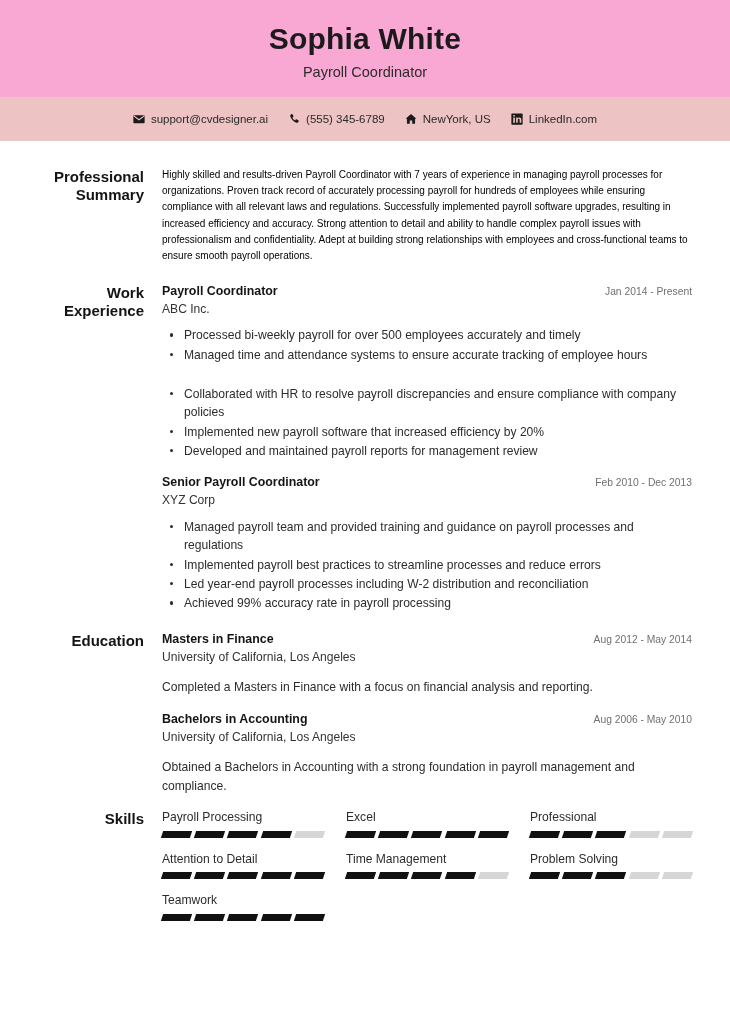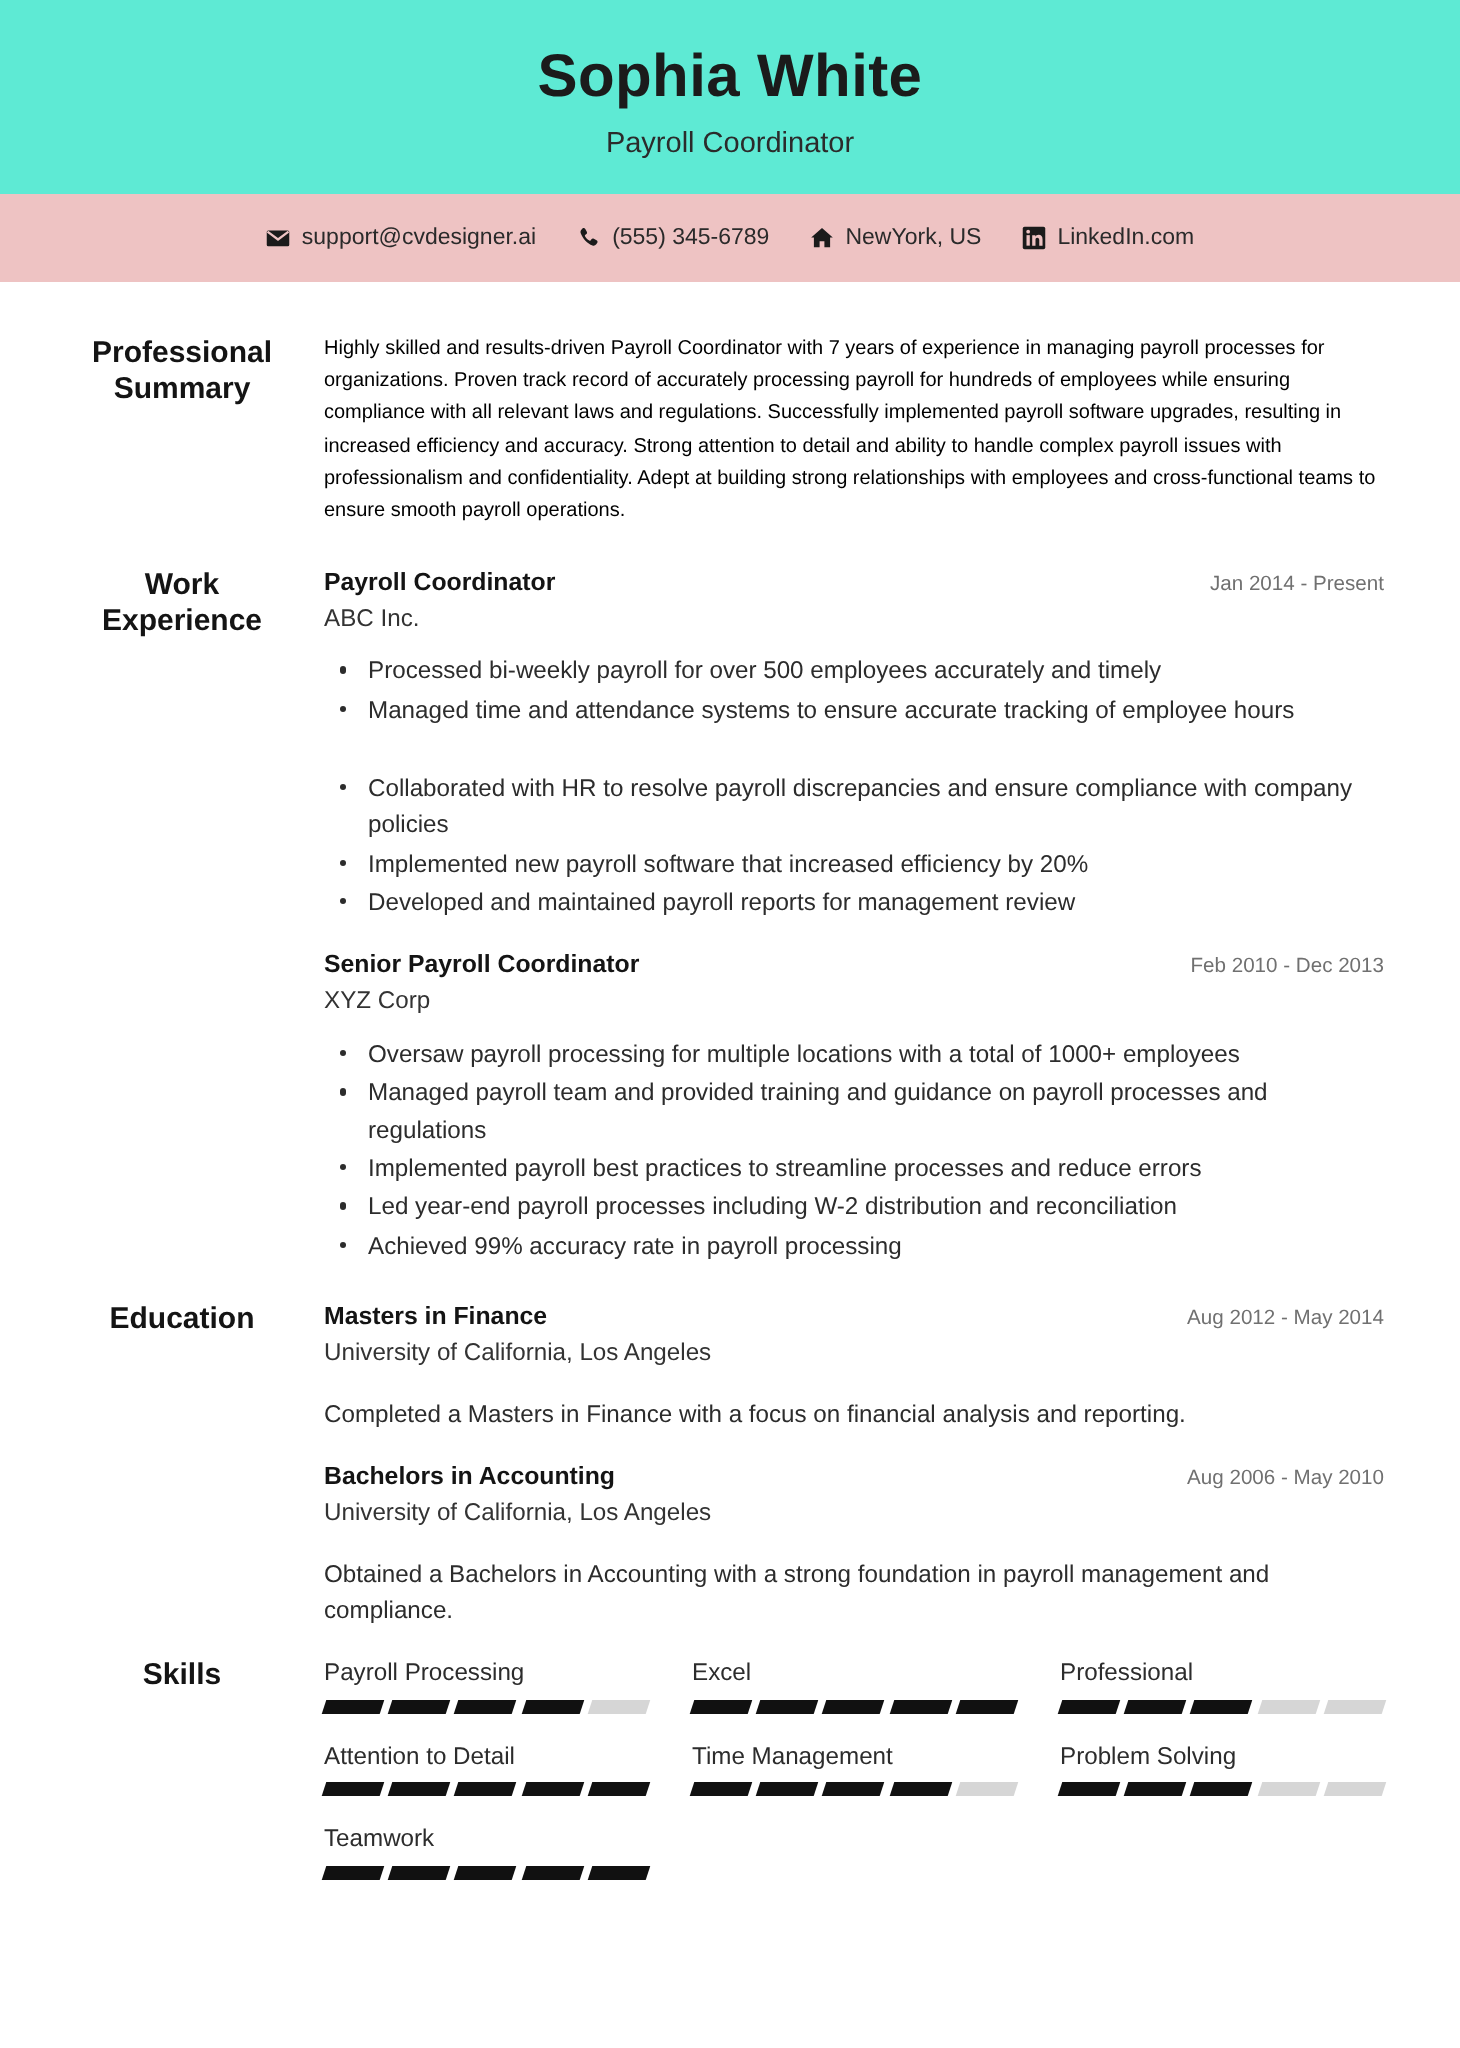--- a/index.html
+++ b/index.html
@@ -19,21 +19,21 @@
   .page {
     position: relative;
     width: 730px;
     min-height: 1024px;
     background: #ffffff;
     overflow: hidden;
   }
 
   
   .header-band {
-    background: #5eead4;
+    background: #f9a8d4;
     padding: 22px 0 16px 0;
     text-align: center;
   }
 
   .full-name {
     font-size: 30px;
     font-weight: bold;
     color: #1b1b1b;
     letter-spacing: 0.2px;
     line-height: 1.15;
@@ -81,21 +81,21 @@
 
   .section {
     display: flex;
     align-items: flex-start;
     margin-bottom: 4px;
   }
 
   .sec-label {
     flex: 0 0 124px;
     width: 124px;
-    text-align: center;
+    text-align: right;
     padding-right: 18px;
     font-size: 15px;
     font-weight: bold;
     color: #141414;
     line-height: 1.22;
     padding-top: 1px;
   }
 
   .sec-body {
     flex: 1 1 auto;
@@ -294,21 +294,20 @@
           </ul>
         </div>
 
         <div class="entry">
           <div class="entry-head">
             <div class="entry-role">Senior Payroll Coordinator</div>
             <div class="entry-date">Feb 2010 - Dec 2013</div>
           </div>
           <div class="entry-org">XYZ Corp</div>
           <ul class="bullets">
-            <li>Oversaw payroll processing for multiple locations with a total of 1000+ employees</li>
             <li>Managed payroll team and provided training and guidance on payroll processes and regulations</li>
             <li>Implemented payroll best practices to streamline processes and reduce errors</li>
             <li>Led year-end payroll processes including W-2 distribution and reconciliation</li>
             <li>Achieved 99% accuracy rate in payroll processing</li>
           </ul>
         </div>
 
       </div>
     </div>
 

